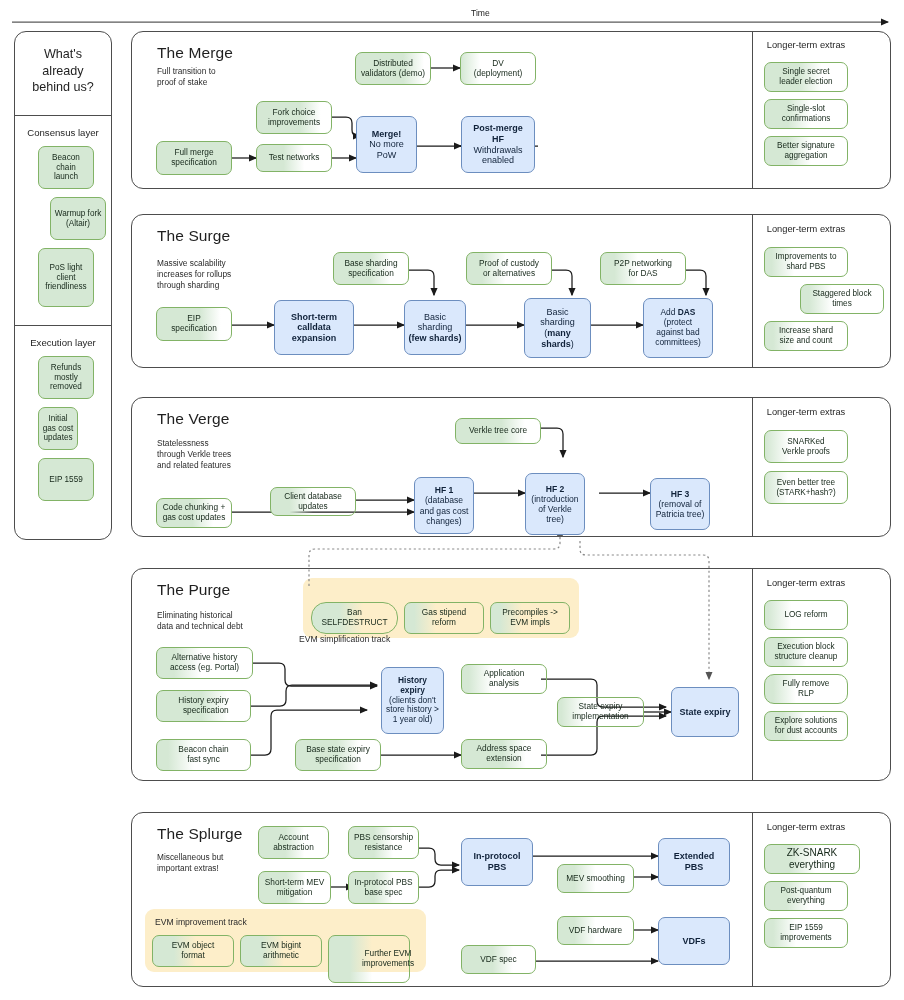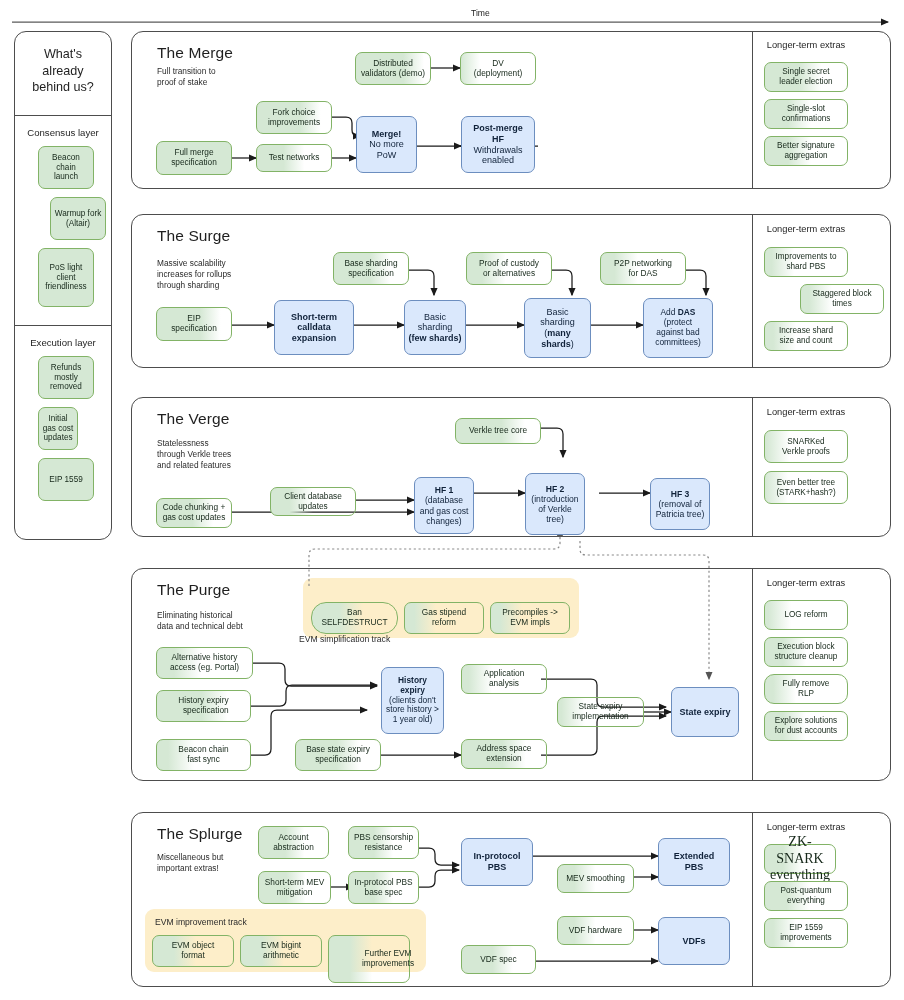--- a/index.html
+++ b/index.html
@@ -238,21 +238,21 @@
       </div>
       <div class="node n-green" style="left: 461px; top: 739px; width: 86px; height: 30px; font-size: 8.3px; background: linear-gradient(to right, rgb(213, 232, 212) 0%, rgb(213, 232, 212) 48%, rgba(213, 232, 212, 0) 76%, rgba(213, 232, 212, 0) 100%);">
         <span>Address space<br>extension</span>
       </div>
       <div class="node n-blue" style="left: 381px; top: 667px; width: 63px; height: 67px; font-size: 8.4px;">
         <span><b>History<br>expiry</b><br>(clients don't<br>store history &gt;<br>1 year old)</span>
       </div>
       <div class="node n-blue" style="left: 671px; top: 687px; width: 68px; height: 50px; font-size: 9px;">
         <span><b>State expiry</b></span>
       </div>
-      <div class="node n-plain" style="left: 764px; top: 844px; width: 72px; height: 30px; font-size: 14px; background: linear-gradient(to right, rgb(213, 232, 212) 0%, rgb(213, 232, 212) 26%, rgba(213, 232, 212, 0) 54%, rgba(213, 232, 212, 0) 100%); font-family: Liberation Serif, serif;">
+      <div class="node n-plain" style="left: 764px; top: 844px; width: 96px; height: 30px; font-size: 10px; background: linear-gradient(to right, rgb(213, 232, 212) 0%, rgb(213, 232, 212) 26%, rgba(213, 232, 212, 0) 54%, rgba(213, 232, 212, 0) 100%);">
         <span>ZK-SNARK<br>everything</span>
       </div>
       <div class="node n-plain" style="left: 764px; top: 881px; width: 84px; height: 30px; font-size: 8.2px; background: linear-gradient(to right, rgb(213, 232, 212) 0%, rgb(213, 232, 212) 26%, rgba(213, 232, 212, 0) 54%, rgba(213, 232, 212, 0) 100%);">
         <span>Post-quantum<br>everything</span>
       </div>
       <div class="node n-plain" style="left: 764px; top: 918px; width: 84px; height: 30px; font-size: 8.2px; background: linear-gradient(to right, rgb(213, 232, 212) 0%, rgb(213, 232, 212) 10%, rgba(213, 232, 212, 0) 38%, rgba(213, 232, 212, 0) 100%);">
         <span>EIP 1559<br>improvements</span>
       </div>
       <div class="node n-green" style="left: 152px; top: 935px; width: 82px; height: 32px; font-size: 8.3px; background: linear-gradient(to right, rgb(213, 232, 212) 0%, rgb(213, 232, 212) 26%, rgba(213, 232, 212, 0) 54%, rgba(213, 232, 212, 0) 100%);">
         <span>EVM object<br>format</span>

